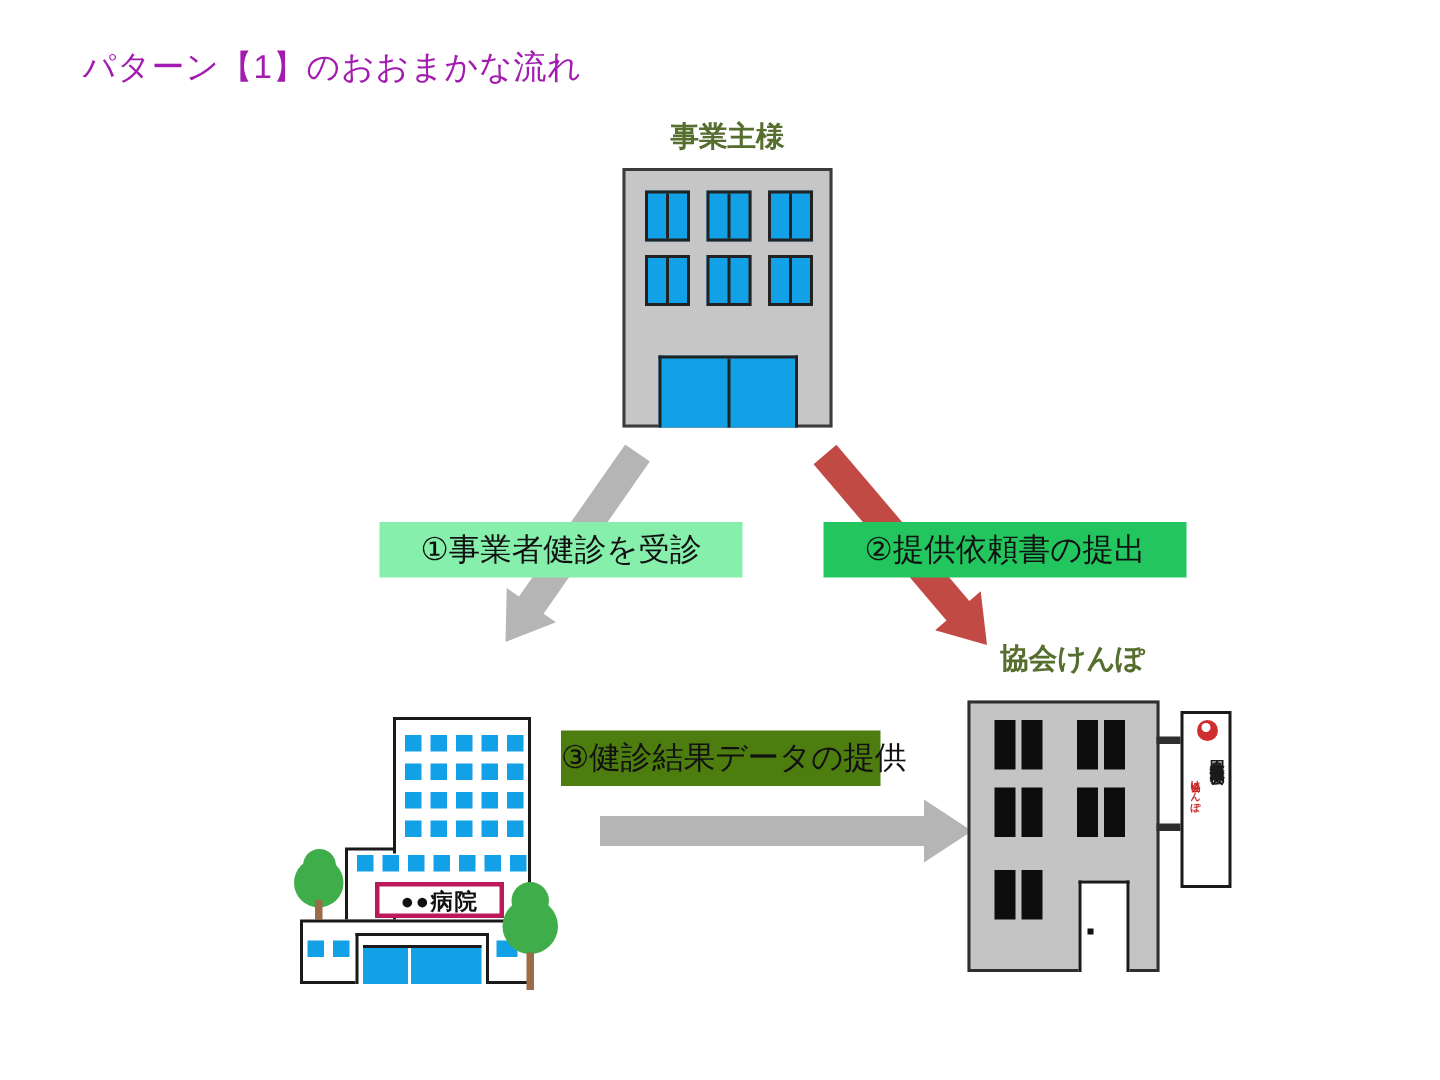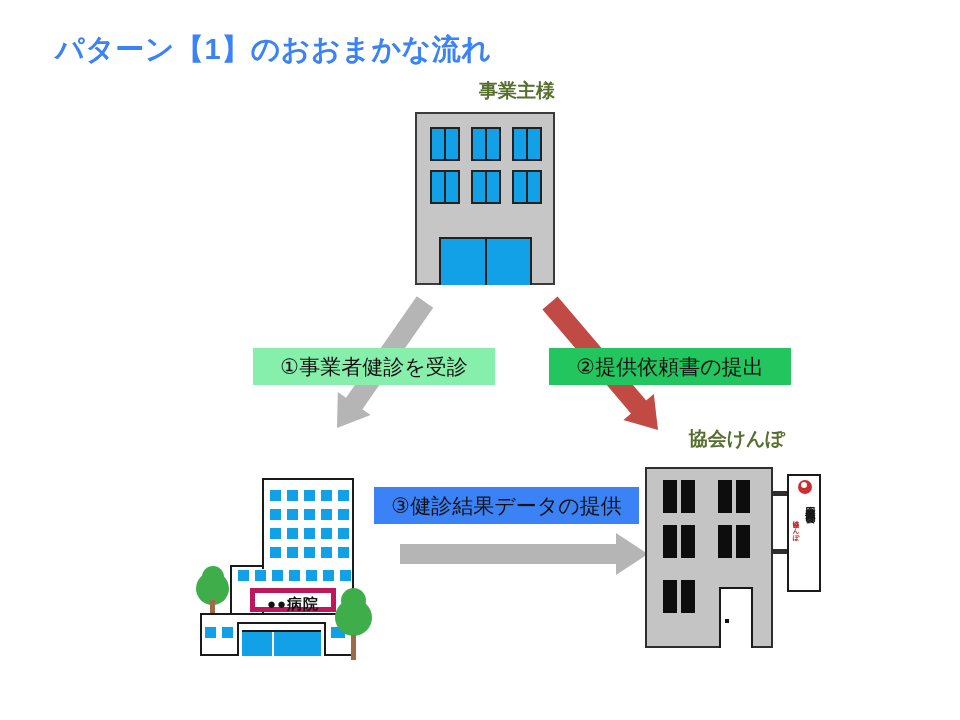--- a/index.html
+++ b/index.html
@@ -1,54 +1,54 @@
 <!DOCTYPE html>
 <html><head>
 <meta charset="utf-8">
 <style>
   html,body{margin:0;padding:0;background:#fff;}
   .canvas{position:relative;width:960px;height:720px;background:#ffffff;overflow:hidden;
           font-family:"Liberation Sans","DejaVu Sans",sans-serif;}
   .abs{position:absolute;box-sizing:border-box;}
 
   
-  .title{left:55px;top:30px;font-size:29px;font-weight:bold;color:#3b82f6;letter-spacing:.5px;}
+  .title{left:55px;top:30px;font-size:22px;font-weight:normal;color:#a21caf;letter-spacing:.5px;}
 
   
-  .nodelabel{font-size:19px;font-weight:bold;color:#566e2e;text-align:right;width:140px;}
+  .nodelabel{font-size:19px;font-weight:bold;color:#566e2e;text-align:center;width:140px;}
 
   
   .arrowlayer{left:0;top:0;width:960px;height:720px;z-index:1;pointer-events:none;}
 
   
   .step{z-index:3;font-size:21px;color:#111;text-align:center;line-height:37px;height:37px;white-space:nowrap;}
   .step1{left:253px;top:348px;width:242px;background:#86efac;}
   .step2{left:549px;top:348px;width:242px;background:#22c55e;}
-  .step3{left:374px;top:487px;width:265px;background:#3b82f6;}
+  .step3{left:374px;top:487px;width:213px;background:#4d7c0f;}
 
   
   .emp{left:415px;top:112px;width:140px;height:173px;background:#c6c6c6;border:2px solid #3b3b3b;z-index:2;}
   .ewin-grid{left:13px;top:13px;display:grid;grid-template-columns:repeat(3,30px);gap:9px 11px;}
   .ewin{width:30px;height:34px;background:#12a0e6;border:2px solid #222;position:relative;box-sizing:border-box;}
   .ewin::after{content:'';position:absolute;left:50%;top:0;bottom:0;width:2px;margin-left:-1px;background:#222;}
   .edoor{left:22px;top:123px;width:93px;height:48px;background:#12a0e6;border:2px solid #222;border-bottom:none;}
   .edoor::after{content:'';position:absolute;left:50%;top:0;bottom:0;width:2px;margin-left:-1px;background:#222;}
 
   
   .hosp{left:190px;top:470px;width:186px;height:190px;z-index:2;}
   .tree-c{border-radius:50%;background:#3fae4a;}
   .trunk{background:#9c6b48;}
   .ltree{z-index:1;} .rtree{z-index:5;}
   .wing{left:40px;top:95px;width:36px;height:50px;background:#fff;border:2px solid #1a1a1a;z-index:2;}
   .tower{left:72px;top:8px;width:92px;height:138px;background:#fff;border:2px solid #1a1a1a;z-index:2;}
   .patch{left:71px;top:99px;width:6px;height:42px;background:#fff;z-index:3;}
   .twin-grid{left:80px;top:20px;display:grid;grid-template-columns:repeat(5,11px);gap:8px 6px;z-index:4;}
   .sq{width:11px;height:11px;background:#12a0e6;}
   .band{left:48px;top:100px;display:flex;gap:6px;z-index:4;}
-  .hsign{left:60px;top:118px;width:86px;height:24px;background:#fff;border:5px solid #be185d;z-index:4;
+  .hsign{left:60px;top:118px;width:86px;height:24px;background:#fff;border:3px solid #be185d;z-index:4;
          font-size:15px;font-weight:bold;color:#111;text-align:center;line-height:21px;letter-spacing:1px;}
   .hbase{left:10px;top:143px;width:156px;height:43px;background:#fff;border:2px solid #1a1a1a;z-index:3;}
   .entr{left:47px;top:152px;width:89px;height:34px;background:#fff;border:2px solid #1a1a1a;border-bottom:none;z-index:4;}
   .entr-doors{position:absolute;left:3px;right:3px;top:6px;bottom:0;background:#12a0e6;border-top:2px solid #1a1a1a;}
   .entr-doors::after{content:'';position:absolute;left:38%;top:0;bottom:0;width:2px;background:#fff;}
   .bwin{background:#12a0e6;z-index:4;}
 
   
   .ken{left:645px;top:467px;width:128px;height:181px;background:#c4c4c4;border:2px solid #2e2e2e;z-index:2;}
   .kpair{position:absolute;display:flex;gap:4px;}

